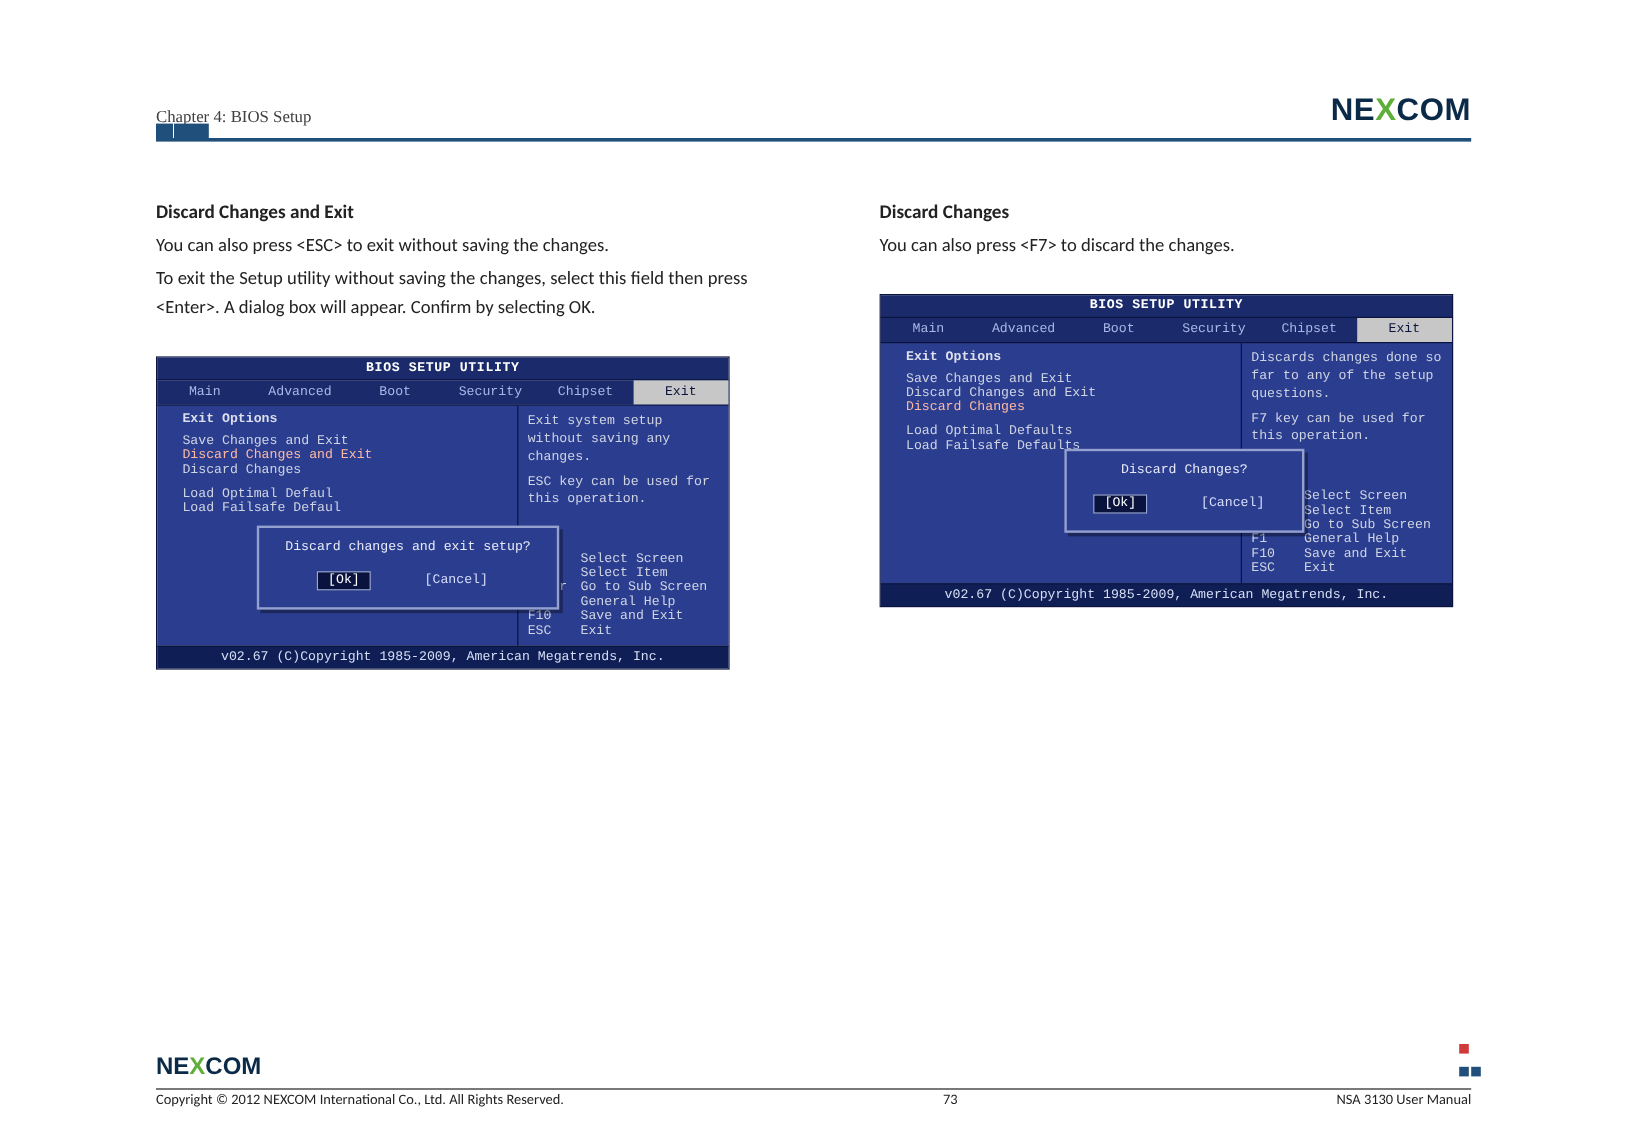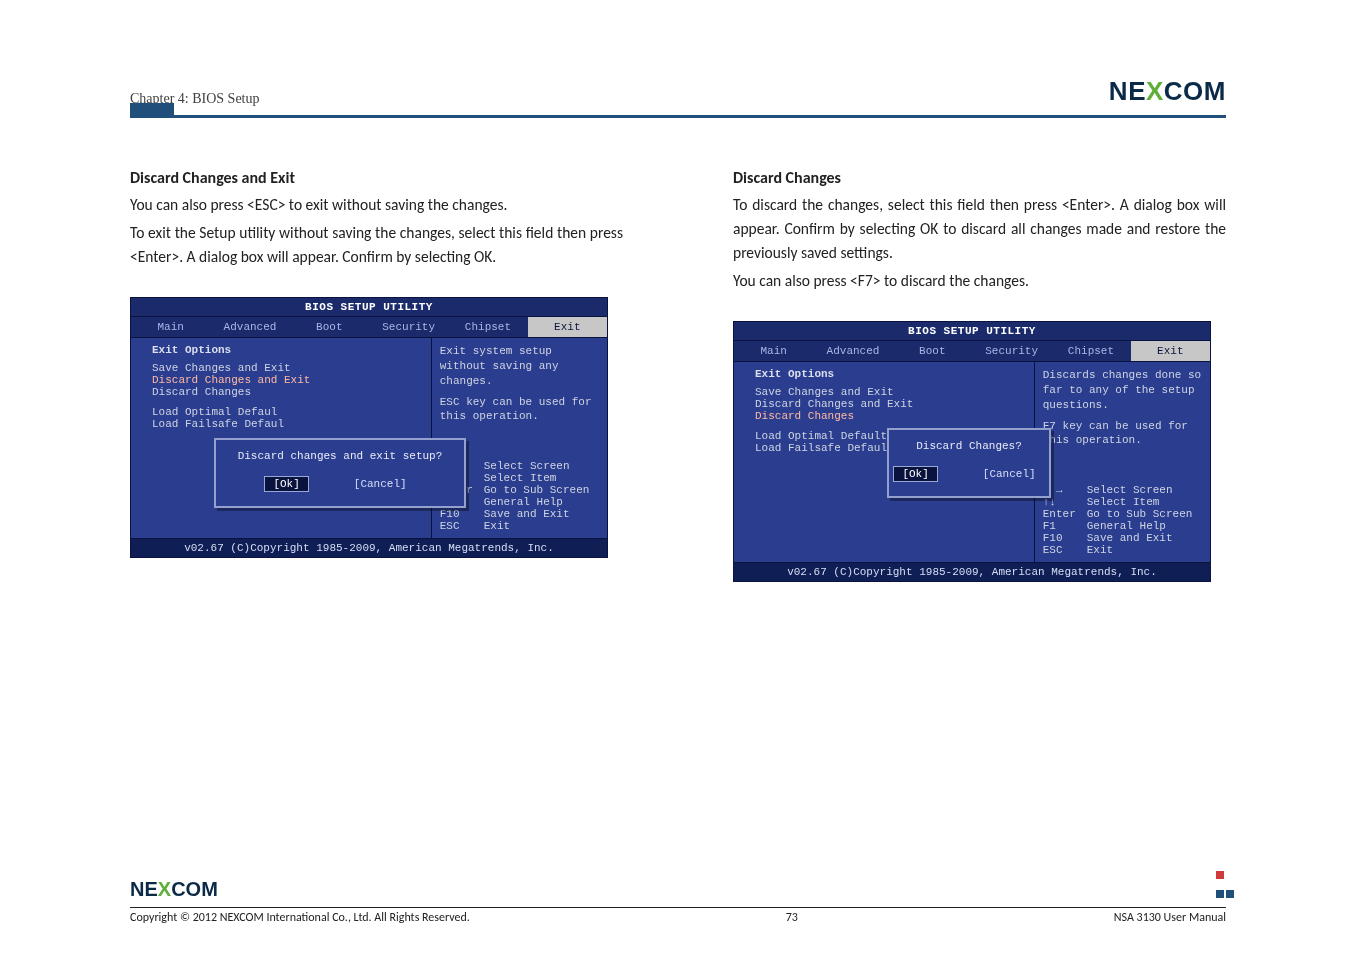--- a/index.html
+++ b/index.html
@@ -95,21 +95,21 @@
     box-shadow:3px 3px 0 rgba(0,0,0,0.35);
     color:#fff;
     text-align:center;
     padding:10px 8px 14px;
   }
   .dialog .q { margin-bottom:14px; color:#e8ebf7;}
   .dialog .btns { display:flex; justify-content:center; gap:36px;}
   .dialog .btn { padding:1px 8px; border:1px solid transparent; }
   .dialog .btn.ok { background:#0a133d; color:#fff; border-color:#9aa8d8;}
   .dialog .btn.cancel { color:#d8defc; }
-  .bios.right .dialog { top:66px; left:140px; width:164px; }
+  .bios.right .dialog { top:88px; left:140px; width:200px; }
 
   
   .footer {
     position:absolute; left:130px; right:130px; bottom:30px;
   }
   .footer-rule {
     height:1px; background:#222; margin-top:6px;
   }
   .footer-logo { font-weight:800; font-size:20px; color:#0b2a47; font-family:Arial,sans-serif;}
   .footer-logo .x { color:#5fae39;}
@@ -198,21 +198,20 @@
                 </div>
             </div>
           </div>
         </div>
         <div class="bios-foot">v02.67 (C)Copyright 1985-2009, American Megatrends, Inc.</div>
       </div>
     </div>
 
     <div class="col">
       <div class="hdg">Discard Changes</div>
-      <div class="body">To discard the changes, select this field then press &lt;Enter&gt;. A dialog box will appear. Confirm by selecting OK to discard all changes made and restore the previously saved settings.</div>
       <div class="body">You can also press &lt;F7&gt; to discard the changes.</div>
 
       <div class="bios right">
         <div class="bios-title">BIOS SETUP UTILITY</div>
         <div class="bios-tabs">
           <div class="bios-tab">Main</div>
           <div class="bios-tab">Advanced</div>
           <div class="bios-tab">Boot</div>
           <div class="bios-tab">Security</div>
           <div class="bios-tab">Chipset</div>

